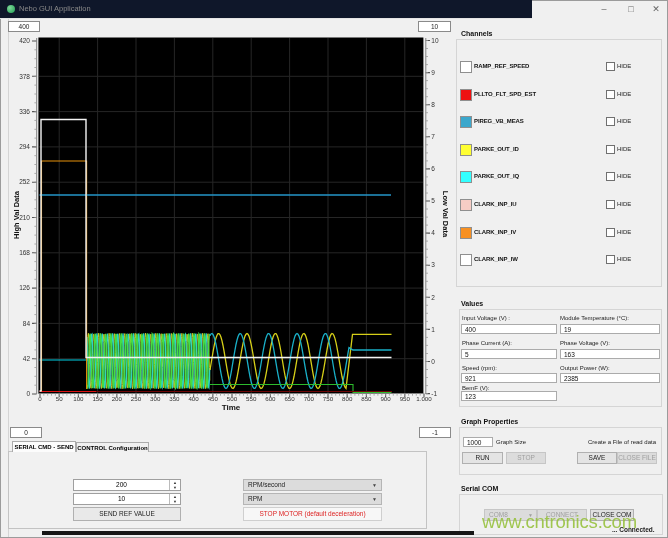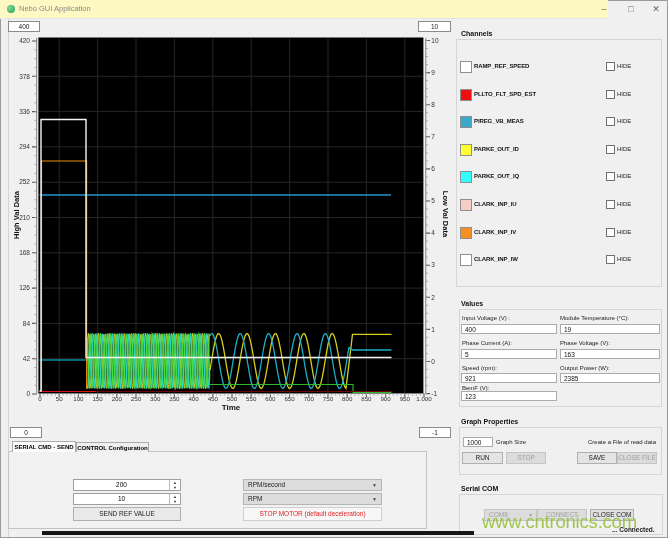--- a/index.html
+++ b/index.html
@@ -1,18 +1,18 @@
 <!DOCTYPE html>
 <html><head>
 <meta charset="utf-8">
 <style>
 html,body{margin:0;padding:0;}
 body{width:668px;height:538px;overflow:hidden;font-family:"Liberation Sans",sans-serif;background:#fff;}
 #win{position:absolute;left:0;top:0;width:668px;height:538px;background:#f0f0f0;outline:1px solid #9b9b9b;outline-offset:-1px;}
-#titlebar{position:absolute;left:0;top:0;width:608px;height:19px;background:#fef9c3;border-bottom:1px solid #e4e4e4;box-sizing:border-box;}
+#titlebar{position:absolute;left:0;top:0;width:532px;height:19px;background:#0f172a;border-bottom:1px solid #e4e4e4;box-sizing:border-box;}
 #ticon{position:absolute;left:7px;top:5px;width:8px;height:8px;border-radius:50%;background:radial-gradient(circle at 35% 35%,#7fd89a,#1e9e50);}
 #ttext{position:absolute;left:19px;top:4px;font-size:7.5px;color:#888;}
 .wbtn{position:absolute;top:4px;font-size:9px;color:#666;width:12px;text-align:center;}
 #leftline{position:absolute;left:8px;top:19px;width:1px;height:518px;background:#d4d4d4;}
 .rbox{position:absolute;background:#fff;border:1px solid #8a8a8a;font-size:6.5px;color:#222;text-align:center;line-height:9px;}
 .gbox{position:absolute;border:1px solid #d5d5d5;}
 .ghead{position:absolute;font-size:7px;font-weight:bold;color:#111;}
 .csq{position:absolute;width:10px;height:10px;border:1px solid #8f8f8f;}
 .clbl{position:absolute;font-size:6px;font-weight:bold;color:#111;line-height:11px;letter-spacing:-0.1px;}
 .cb{position:absolute;width:7px;height:7px;background:#fff;border:1px solid #707070;}

